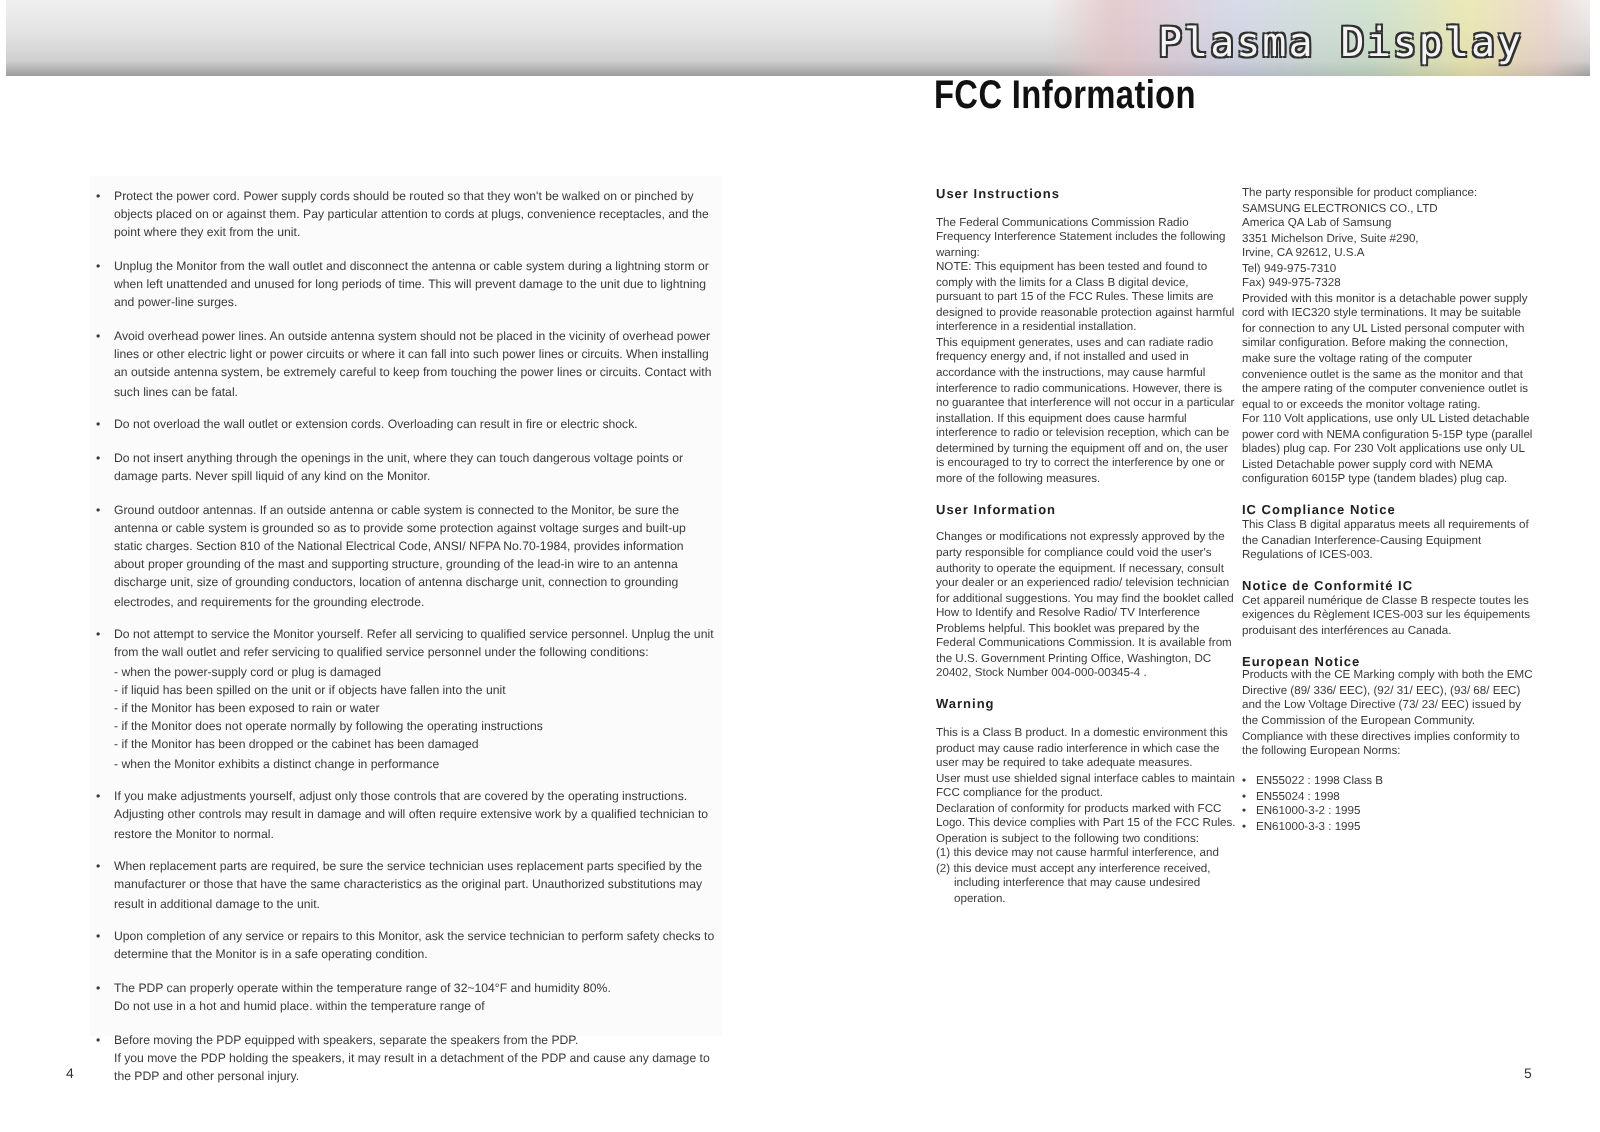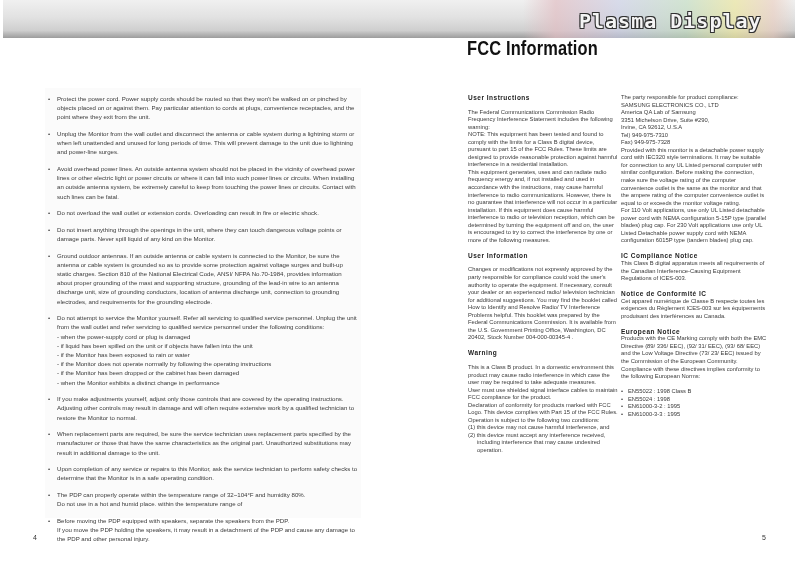--- a/index.html
+++ b/index.html
@@ -1,18 +1,18 @@
 <!DOCTYPE html>
 <html><head>
 <meta charset="utf-8">
 <style>
   html, body { margin:0; padding:0; }
   body { width:800px; height:566px; background:#ffffff; position:relative; overflow:hidden; font-family:"Liberation Sans", sans-serif; color:#333; }
   .banner { position:absolute; left:3px; top:0; width:792px; height:38px;
-    background: linear-gradient(180deg,#f0f0f0 0%,#e2e2e2 45%,#cfcfcf 80%,#9c9c9c 100%); font-weight: bold; }
+    background: linear-gradient(180deg,#f0f0f0 0%,#e2e2e2 45%,#cfcfcf 80%,#9c9c9c 100%); }
   .banner-art { position:absolute; left:520px; top:0; width:272px; height:38px;
     background: linear-gradient(90deg, rgba(230,200,200,0) 0%, rgba(225,190,195,0.7) 12%, rgba(200,205,230,0.6) 35%, rgba(190,220,190,0.6) 60%, rgba(235,230,160,0.7) 78%, rgba(235,205,190,0.6) 92%, rgba(230,230,230,0) 100%); }
   .banner-title { position:absolute; left:576px; top:9px; font-family:"DejaVu Sans Mono", monospace; font-size:20px; color:#f4f4f4; letter-spacing:1px;
     text-shadow: 0 0 1px #222, 1px 1px 0 #333, -1px -1px 0 #333, 1px -1px 0 #333, -1px 1px 0 #333; }
   .page-title { position:absolute; left:467px; top:37px; font-family:"Liberation Sans", sans-serif; font-weight:bold; font-size:20px; color:#111; transform:scaleX(0.82); transform-origin:left top; letter-spacing:0.2px; }
   .left-box { position:absolute; left:45px; top:88px; width:316px; height:430px; background:#fbfbfb; }
   .left-list { position:absolute; left:48px; top:94px; width:310px; margin:0; padding:0; list-style:none; font-size:6.1px; line-height:9.2px; color:#3a3a3a; }
   .left-list li.item { position:relative; padding-left:9px; margin-bottom:7.4px; }
   .left-list li.item::before { content:"•"; position:absolute; left:0; top:0; }
   .sublist { list-style:none; margin:0; padding:0; }

